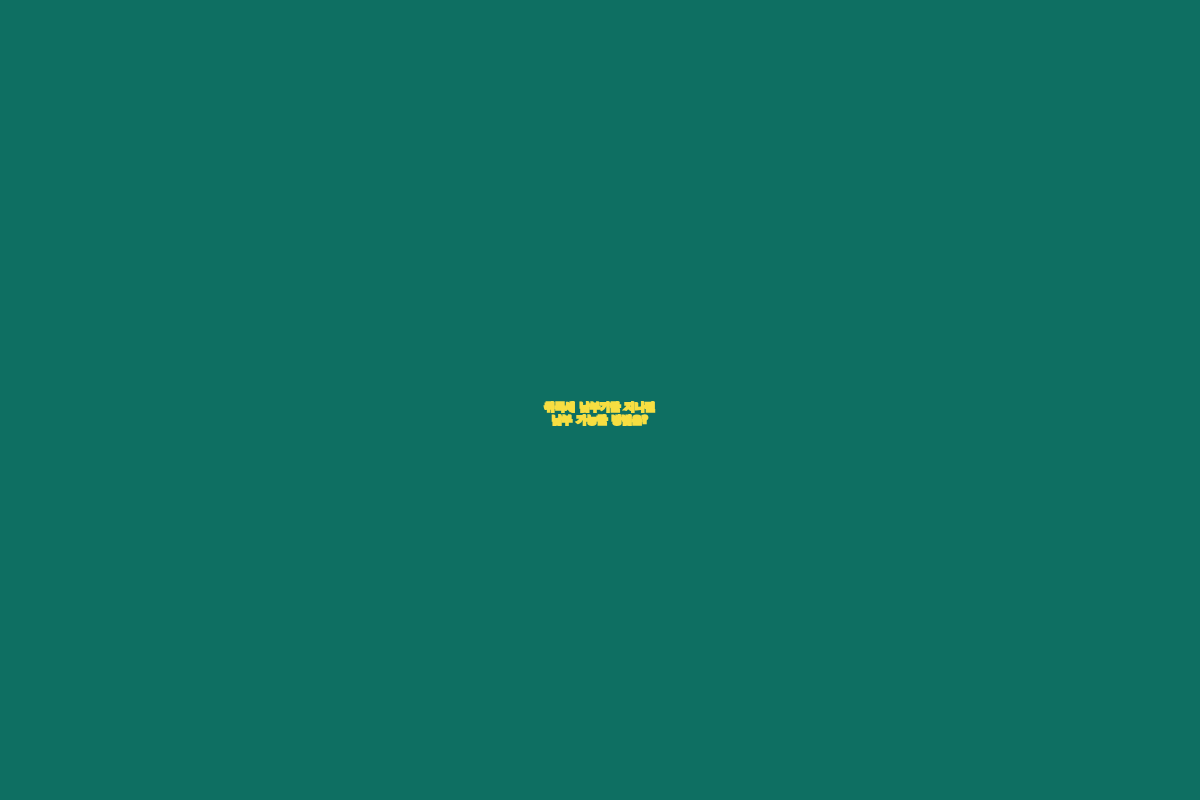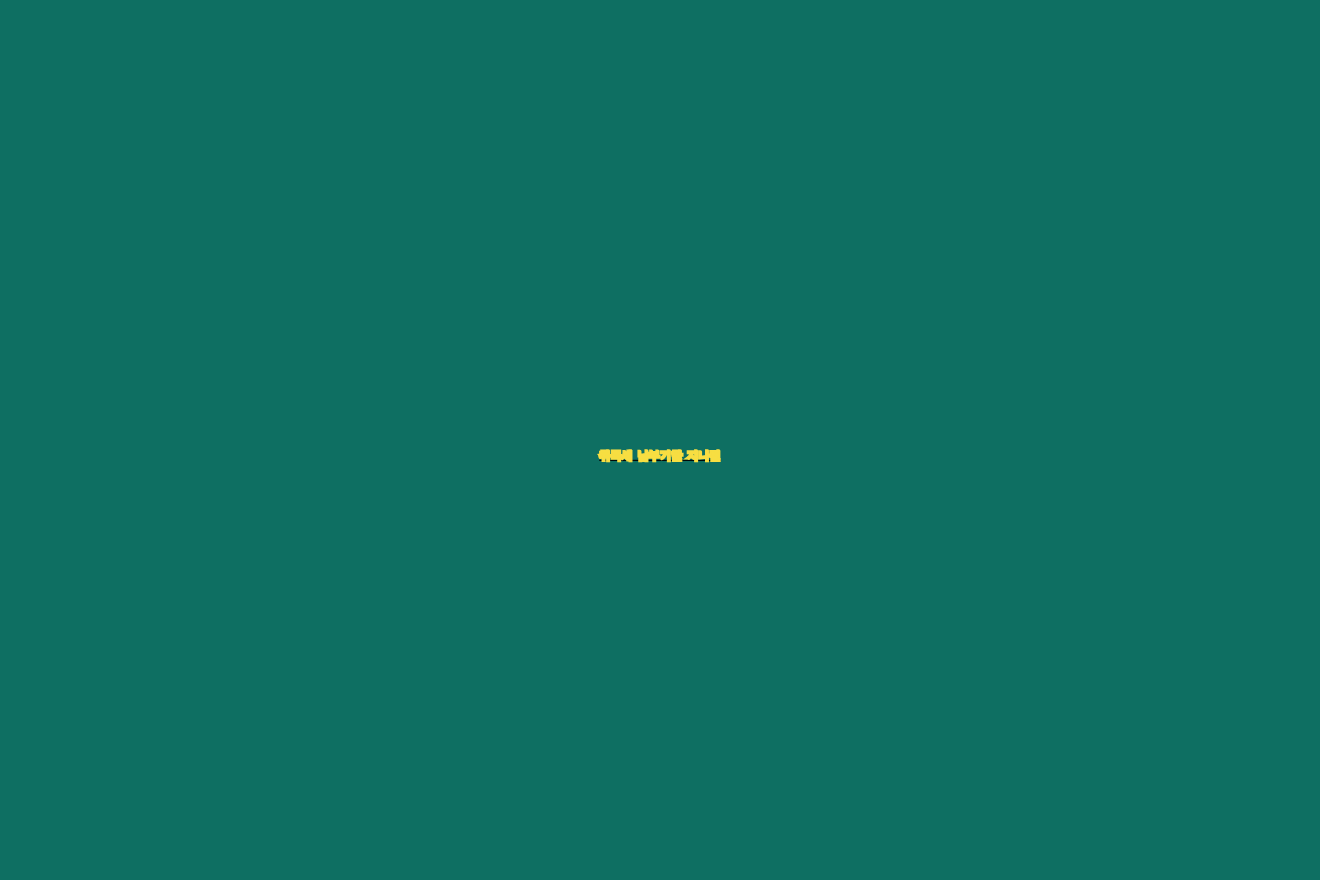--- a/index.html
+++ b/index.html
@@ -30,21 +30,20 @@
   }
 
   
   #headline {
     position: relative;
     top: 14px;          
     width: 100%;
     text-align: center;
     padding: 0 40px;
     box-sizing: border-box;
-    text-decoration: underline;
   }
 
   .headline-line {
     display: block;
     color: #F7DE42;
     font-family: "DejaVu Sans", "Liberation Sans", sans-serif;
     font-weight: 700;
     font-size: 104px;
     line-height: 1.30;
     letter-spacing: 0.012em;
@@ -62,16 +61,17 @@
 </style>
 </head>
 <body>
 
 <div id="text-card" style="background: rgb(14, 111, 98);">
 
   <div id="headline">
 
     <span class="headline-line" id="headline-line-1" style="color: rgb(247, 222, 66); -webkit-text-stroke: 2.5px rgb(247, 222, 66); font-size: 10px;">취득세 납부기한 지나면</span>
 
+    <span class="headline-line" id="headline-line-2" style="color: rgb(247, 222, 66); -webkit-text-stroke: 2.5px rgb(247, 222, 66); font-size: 10px;">납부 가능한 방법은?</span>
 
   </div>
 
 </div>
 
 </body></html>

